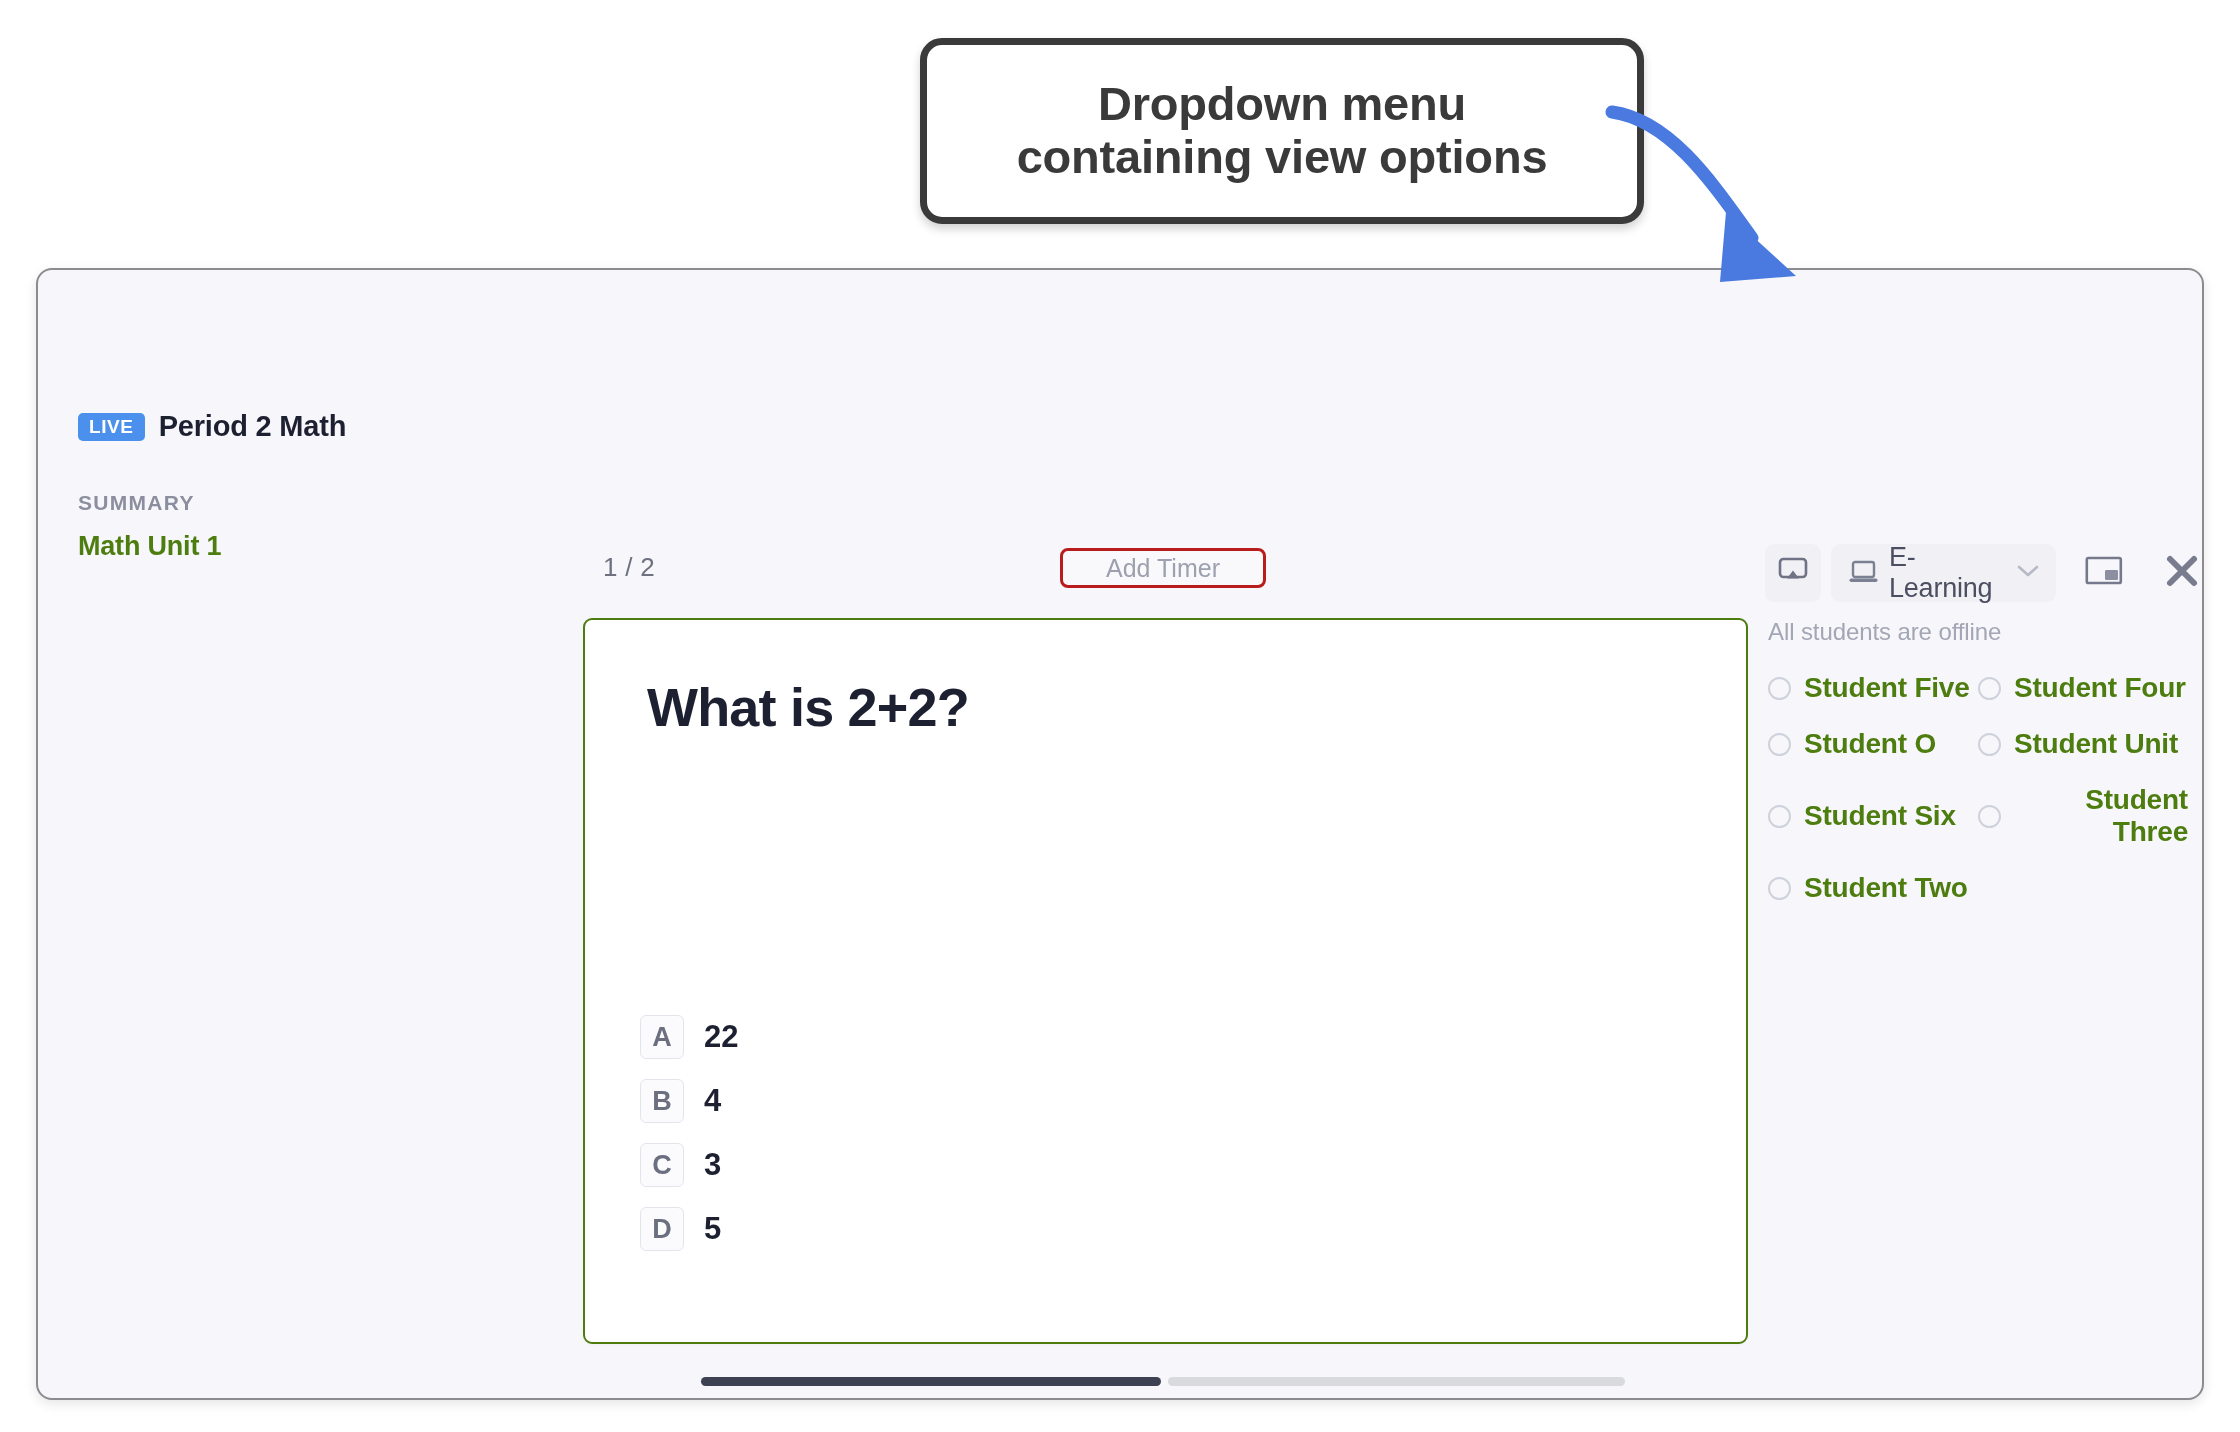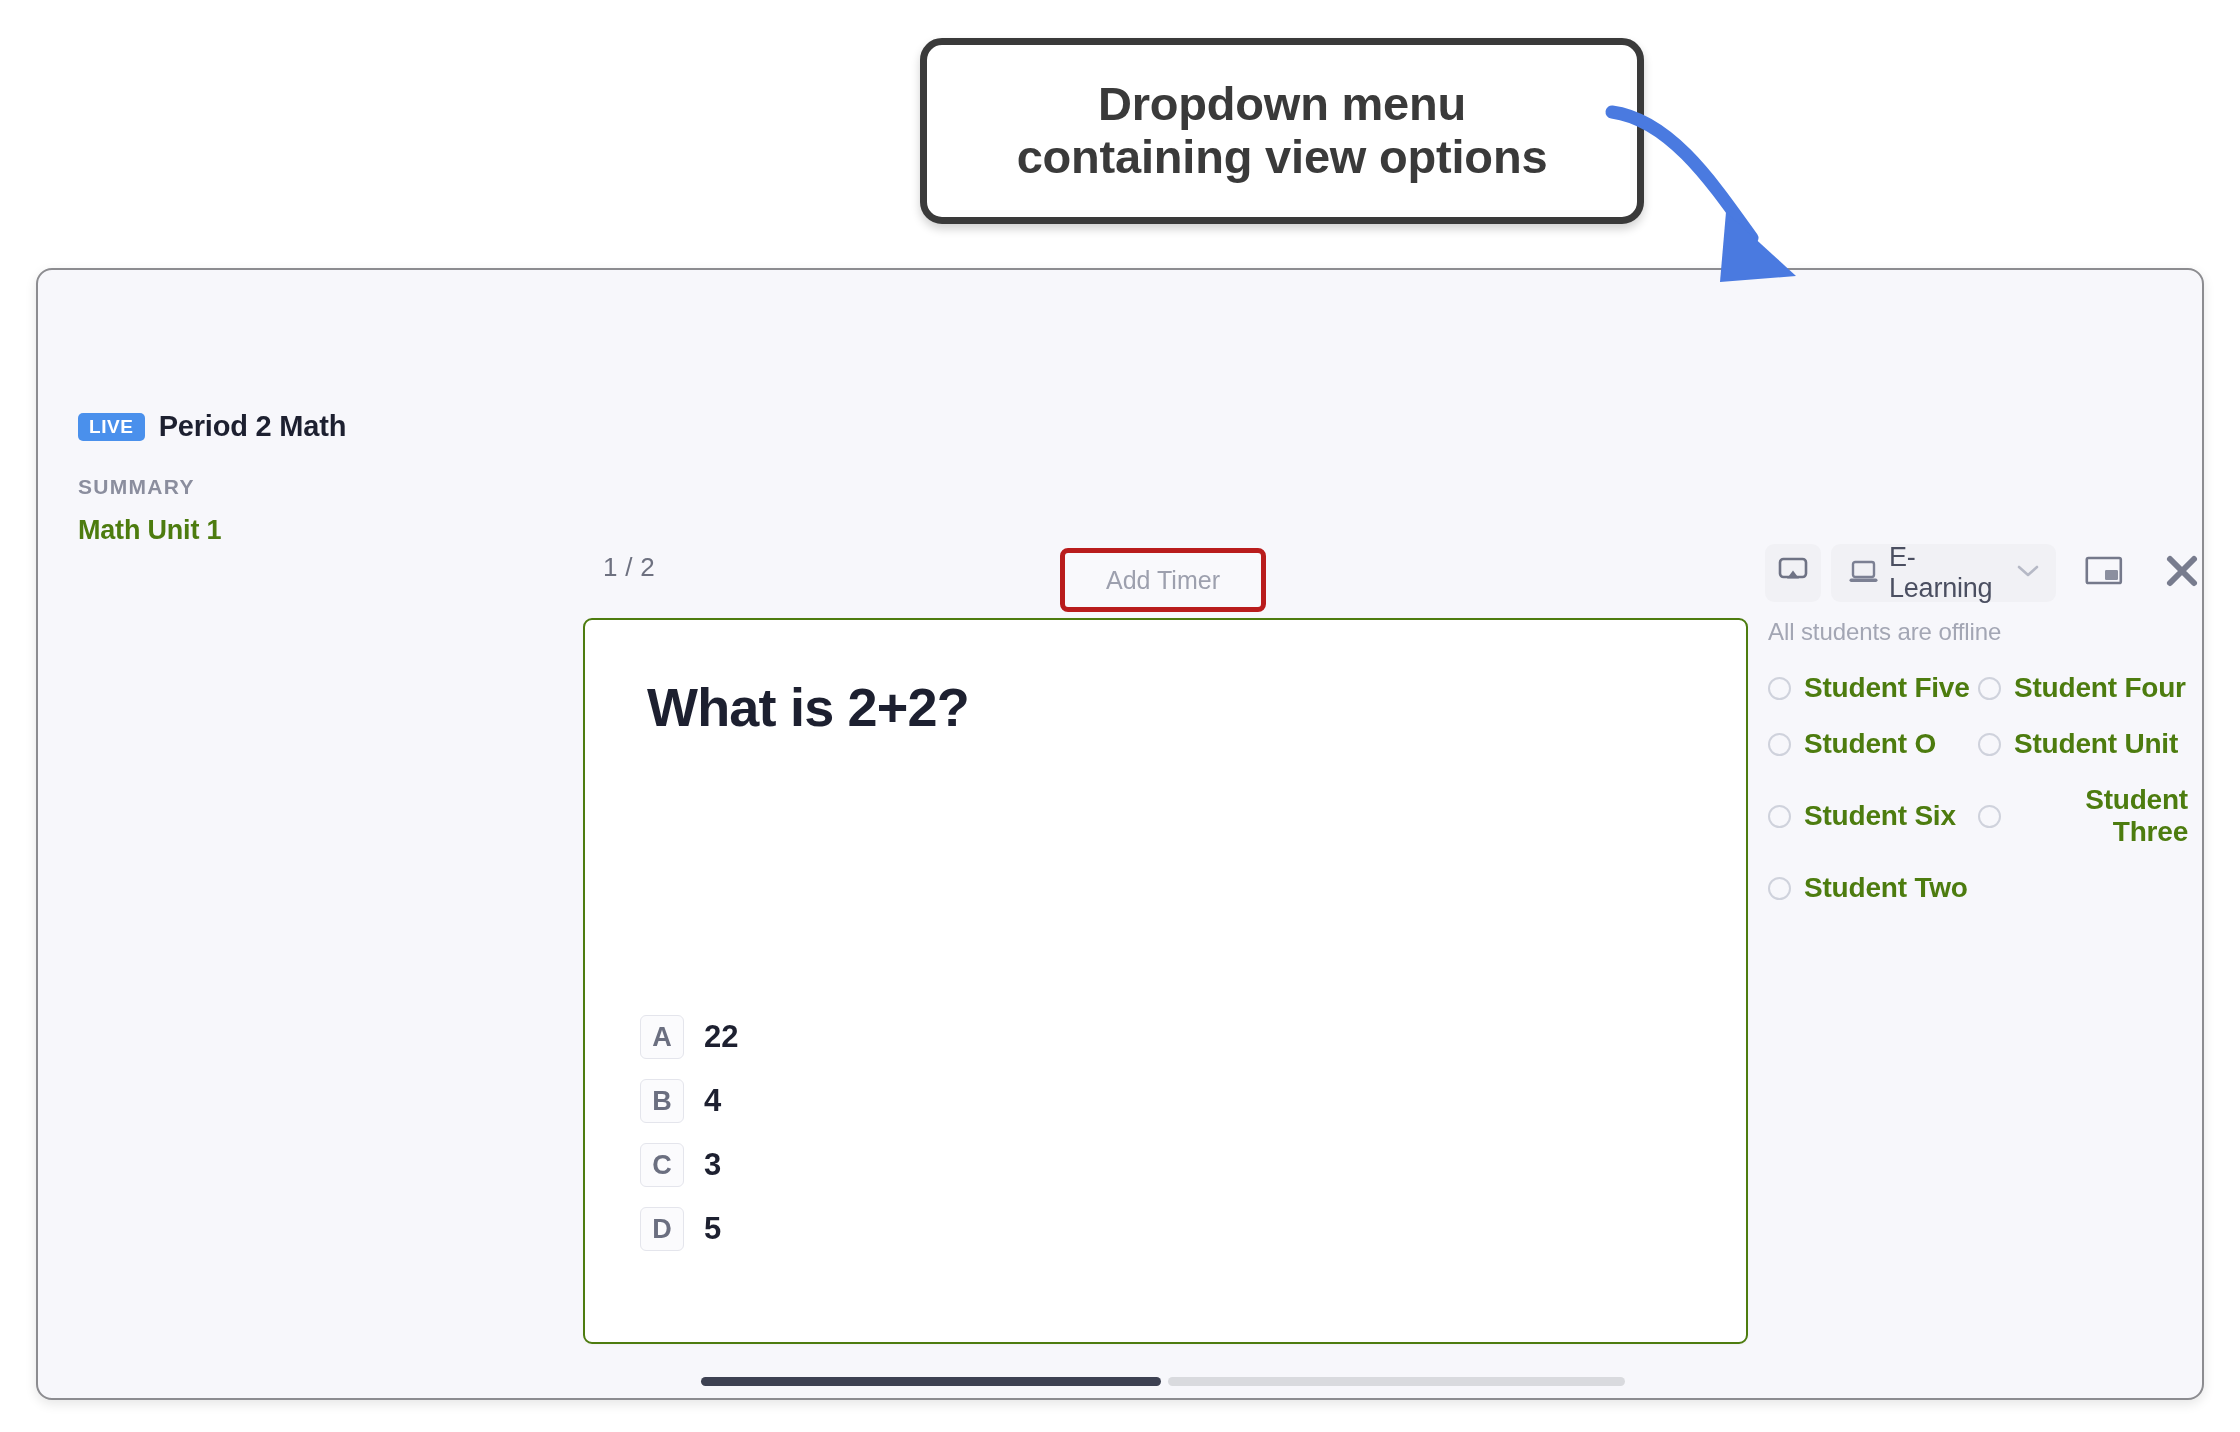--- a/index.html
+++ b/index.html
@@ -76,21 +76,21 @@
   .sidebar {
     position: absolute;
     left: 40px;
     top: 140px;
     width: 480px;
   }
   .class-row {
     display: flex;
     align-items: center;
     gap: 14px;
-    margin-bottom: 32px;
+    margin-bottom: 48px;
   }
   .live-badge {
     background: #4a90ec;
     color: #ffffff;
     font-size: 19px;
     font-weight: 700;
     letter-spacing: 0.6px;
     padding: 4px 11px 5px;
     border-radius: 5px;
     line-height: 1;
@@ -122,24 +122,24 @@
     top: 282px;
     font-size: 26px;
     color: #6e7180;
     letter-spacing: 0.3px;
   }
   .add-timer-btn {
     position: absolute;
     left: 1022px;
     top: 278px;
     width: 206px;
-    height: 64px;
+    height: 40px;
     box-sizing: border-box;
     background: #f9f9fc;
-    border: 5px solid #b91c1c;
+    border: 3px solid #b91c1c;
     border-radius: 8px;
     color: #9da0ae;
     font-size: 25px;
     display: flex;
     align-items: center;
     justify-content: center;
     cursor: pointer;
     text-align: right;
   }
 

